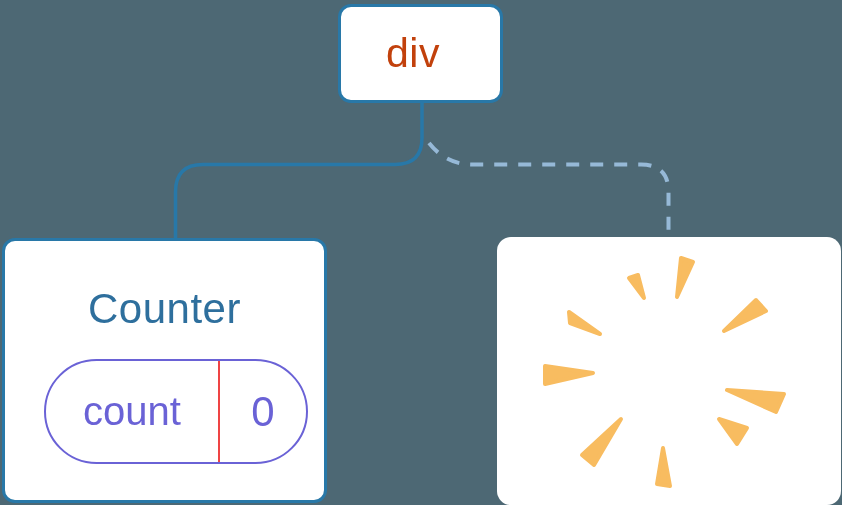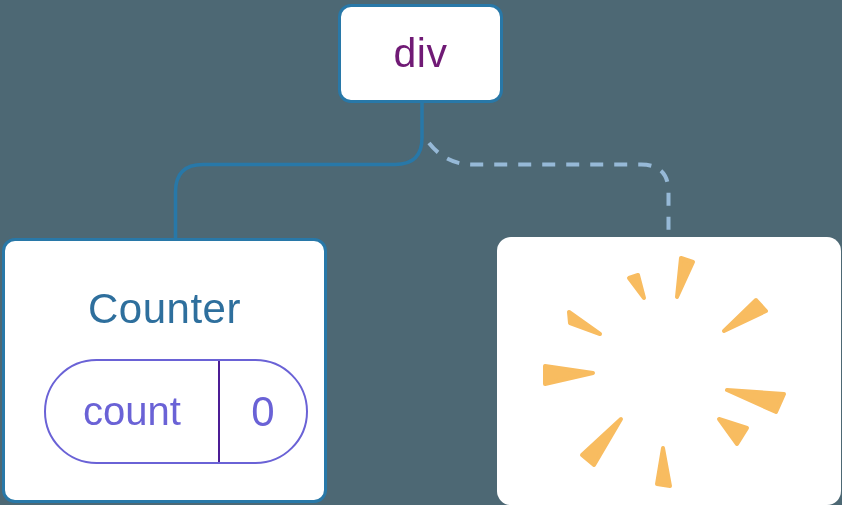--- a/index.html
+++ b/index.html
@@ -26,25 +26,25 @@
     background: #FFFFFF;
     box-sizing: border-box;
   }
   .node-root {
     left: 338px; top: 4px;
     width: 165px; height: 99px;
     border: 3px solid #2878A8;
     border-radius: 13px;
     display: flex;
     align-items: center;
-    justify-content: center;
     font-size: 41px;
-    color: #701a75;
+    color: #c2410c;
     font-weight: 500;
     letter-spacing: 0.5px;
+    padding-left: 45px;
   }
   .node-counter {
     left: 2px; top: 238px;
     width: 325px; height: 265px;
     border: 3px solid #2878A8;
     border-radius: 13px;
   }
   .counter-title {
     margin-top: 44px;
     text-align: center;
@@ -59,21 +59,21 @@
     width: 264px; height: 105px;
     border: 2px solid #6A62D6;
     border-radius: 60px;
     box-sizing: border-box;
     display: flex;
     color: #6A62D6;
     overflow: hidden;
   }
   .state-key {
     flex: 0 0 172px;
-    border-right: 2px solid #4c1d95;
+    border-right: 2px solid #ef4444;
     display: flex;
     align-items: center;
     justify-content: center;
     font-size: 40px;
   }
   .state-value {
     flex: 1;
     display: flex;
     align-items: center;
     justify-content: center;

